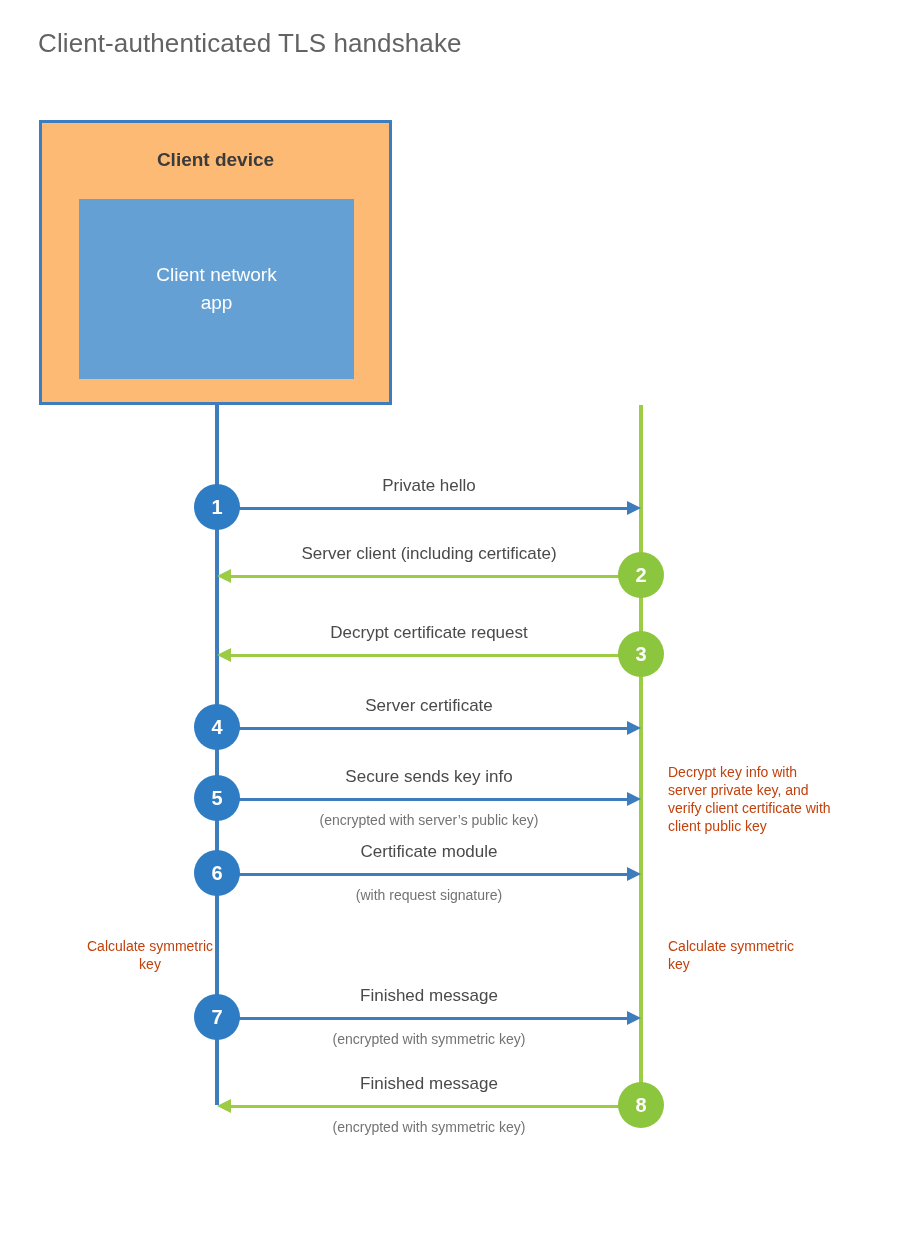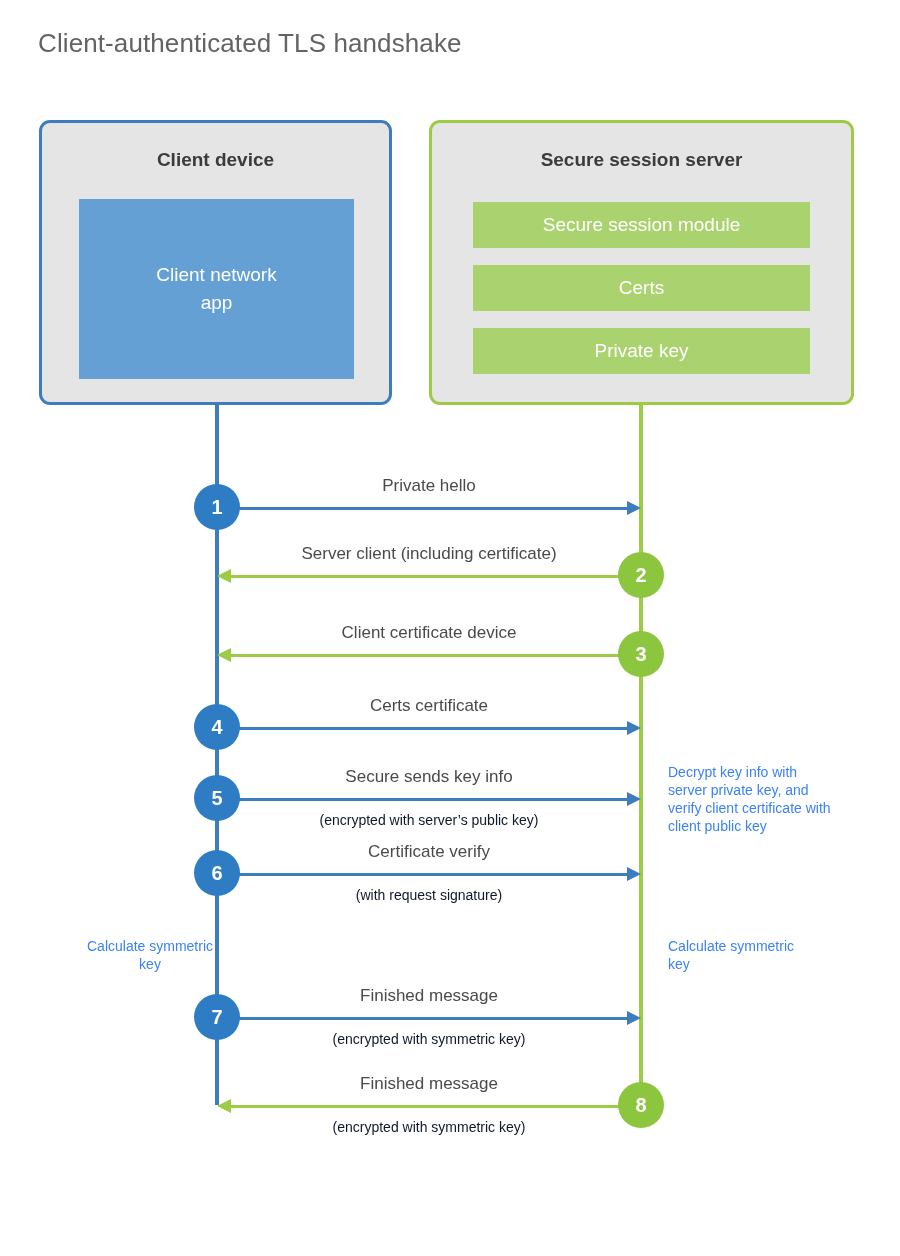--- a/index.html
+++ b/index.html
@@ -29,23 +29,22 @@
     font-size: 26px;
     font-weight: 400;
     color: #636363;
     letter-spacing: 0.1px;
     white-space: nowrap;
   }
 
   
   .party-box {
     position: absolute;
-    background: #e5e5e5;
+    background: #fdba74;
     box-sizing: border-box;
-    border-radius: 11px;
   }
   #client-box {
     left: 39px;
     top: 120px;
     width: 353px;
     height: 285px;
     border: 3px solid #3d7cbd;
   }
   #server-box {
     left: 429px;
@@ -155,21 +154,21 @@
     color: #4a4a4a;
     white-space: nowrap;
   }
   .msg-label.above { top: -31px; }
   .msg-sublabel {
     position: absolute;
     width: 420px;
     left: 219px;
     text-align: center;
     font-size: 14px;
-    color: #0f172a;
+    color: #737373;
     top: 14px;
     white-space: nowrap;
   }
 
   
   .step-circle {
     position: absolute;
     width: 46px;
     height: 46px;
     border-radius: 50%;
@@ -181,21 +180,21 @@
     justify-content: center;
   }
   .step-circle.blue { background: #2e7cc4; }
   .step-circle.green { background: #8cc63e; }
 
   
   .side-note {
     position: absolute;
     font-size: 14px;
     line-height: 18px;
-    color: #3b82f6;
+    color: #c2410c;
   }
   #note-client-calc {
     left: 85px;
     top: 937px;
     width: 130px;
     text-align: center;
   }
   #note-server-calc {
     left: 668px;
     top: 937px;
@@ -219,26 +218,20 @@
   <div class="party-box" id="client-box">
     <div class="party-title">Client device</div>
     <div id="client-app-block">
       <span>
         <span>Client network</span><br>
         <span>app</span>
       </span>
     </div>
   </div>
 
-  <div class="party-box" id="server-box">
-    <div class="party-title">Secure session server</div>
-    <div class="server-module" id="server-module-0">Secure session module</div>
-    <div class="server-module" id="server-module-1">Certs</div>
-    <div class="server-module" id="server-module-2">Private key</div>
-  </div>
 
   <div class="lifeline" id="client-lifeline"></div>
   <div class="lifeline" id="server-lifeline"></div>
 
   <div class="msg" style="top:507px;">
     <div class="msg-line blue" style="left:217px; width:410px;"></div>
     <div class="arrow-head right blue" style="left:627px;"></div>
     <div class="msg-label above">Private hello</div>
   </div>
   <div class="step-circle blue" style="left:194px; top:484px;">1</div>
@@ -246,43 +239,43 @@
   <div class="msg" style="top:575px;">
     <div class="msg-line green" style="left:231px; width:412px;"></div>
     <div class="arrow-head left green" style="left:217px;"></div>
     <div class="msg-label above">Server client (including certificate)</div>
   </div>
   <div class="step-circle green" style="left:618px; top:552px;">2</div>
 
   <div class="msg" style="top:654px;">
     <div class="msg-line green" style="left:231px; width:412px;"></div>
     <div class="arrow-head left green" style="left:217px;"></div>
-    <div class="msg-label above">Client certificate device</div>
+    <div class="msg-label above">Decrypt certificate request</div>
   </div>
   <div class="step-circle green" style="left:618px; top:631px;">3</div>
 
   <div class="msg" style="top:727px;">
     <div class="msg-line blue" style="left:217px; width:410px;"></div>
     <div class="arrow-head right blue" style="left:627px;"></div>
-    <div class="msg-label above">Certs certificate</div>
+    <div class="msg-label above">Server certificate</div>
   </div>
   <div class="step-circle blue" style="left:194px; top:704px;">4</div>
 
   <div class="msg" style="top:798px;">
     <div class="msg-line blue" style="left:217px; width:410px;"></div>
     <div class="arrow-head right blue" style="left:627px;"></div>
     <div class="msg-label above">Secure sends key info</div>
     <div class="msg-sublabel">(encrypted with server’s public key)</div>
   </div>
   <div class="step-circle blue" style="left:194px; top:775px;">5</div>
 
   <div class="msg" style="top:873px;">
     <div class="msg-line blue" style="left:217px; width:410px;"></div>
     <div class="arrow-head right blue" style="left:627px;"></div>
-    <div class="msg-label above">Certificate verify</div>
+    <div class="msg-label above">Certificate module</div>
     <div class="msg-sublabel">(with request signature)</div>
   </div>
   <div class="step-circle blue" style="left:194px; top:850px;">6</div>
 
   <div class="msg" style="top:1017px;">
     <div class="msg-line blue" style="left:217px; width:410px;"></div>
     <div class="arrow-head right blue" style="left:627px;"></div>
     <div class="msg-label above">Finished message</div>
     <div class="msg-sublabel">(encrypted with symmetric key)</div>
   </div>

